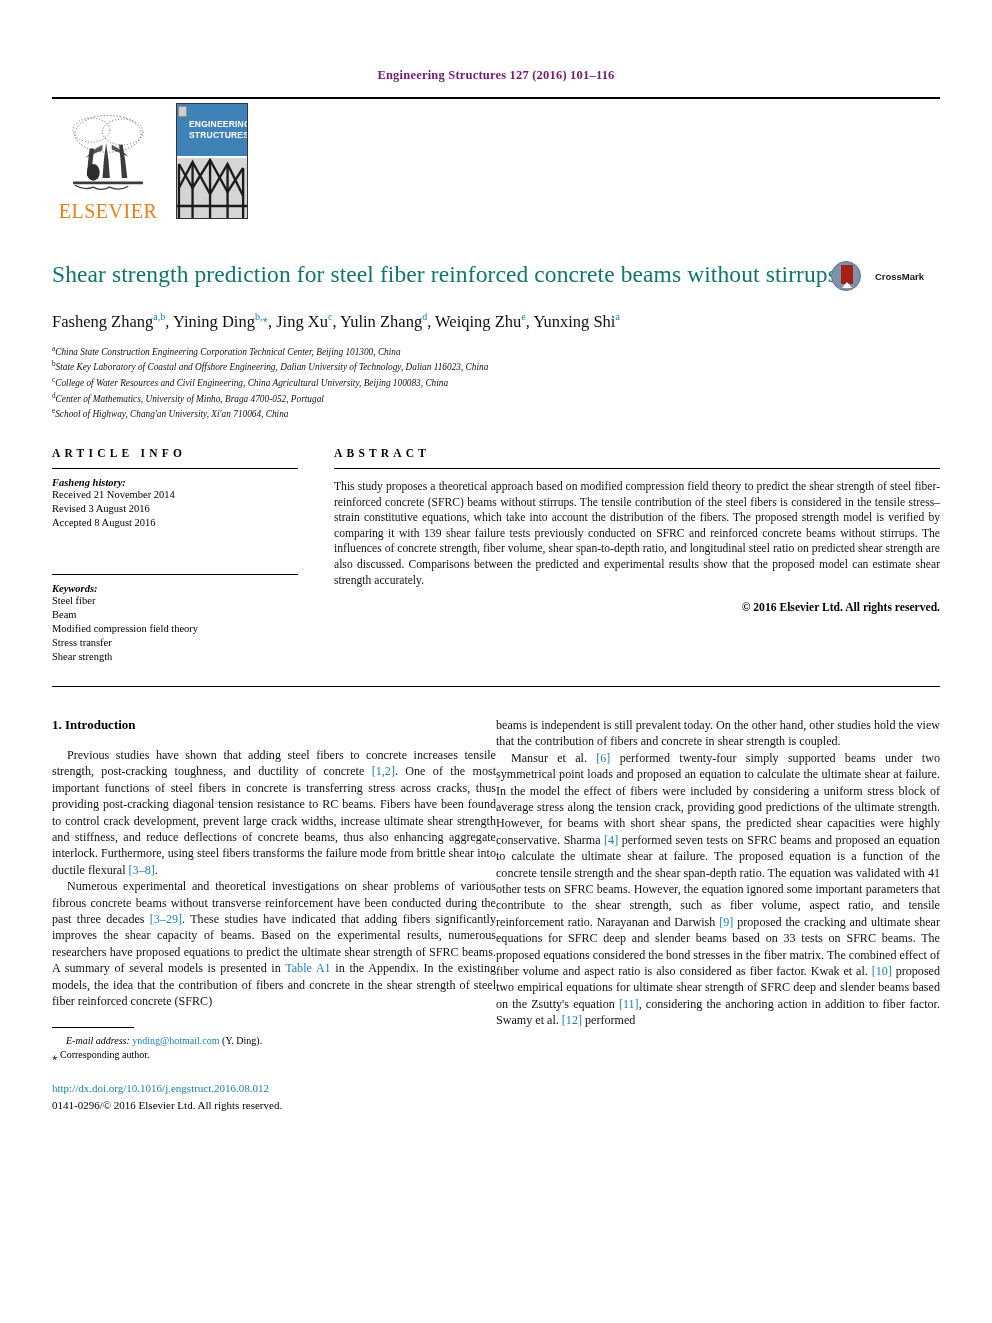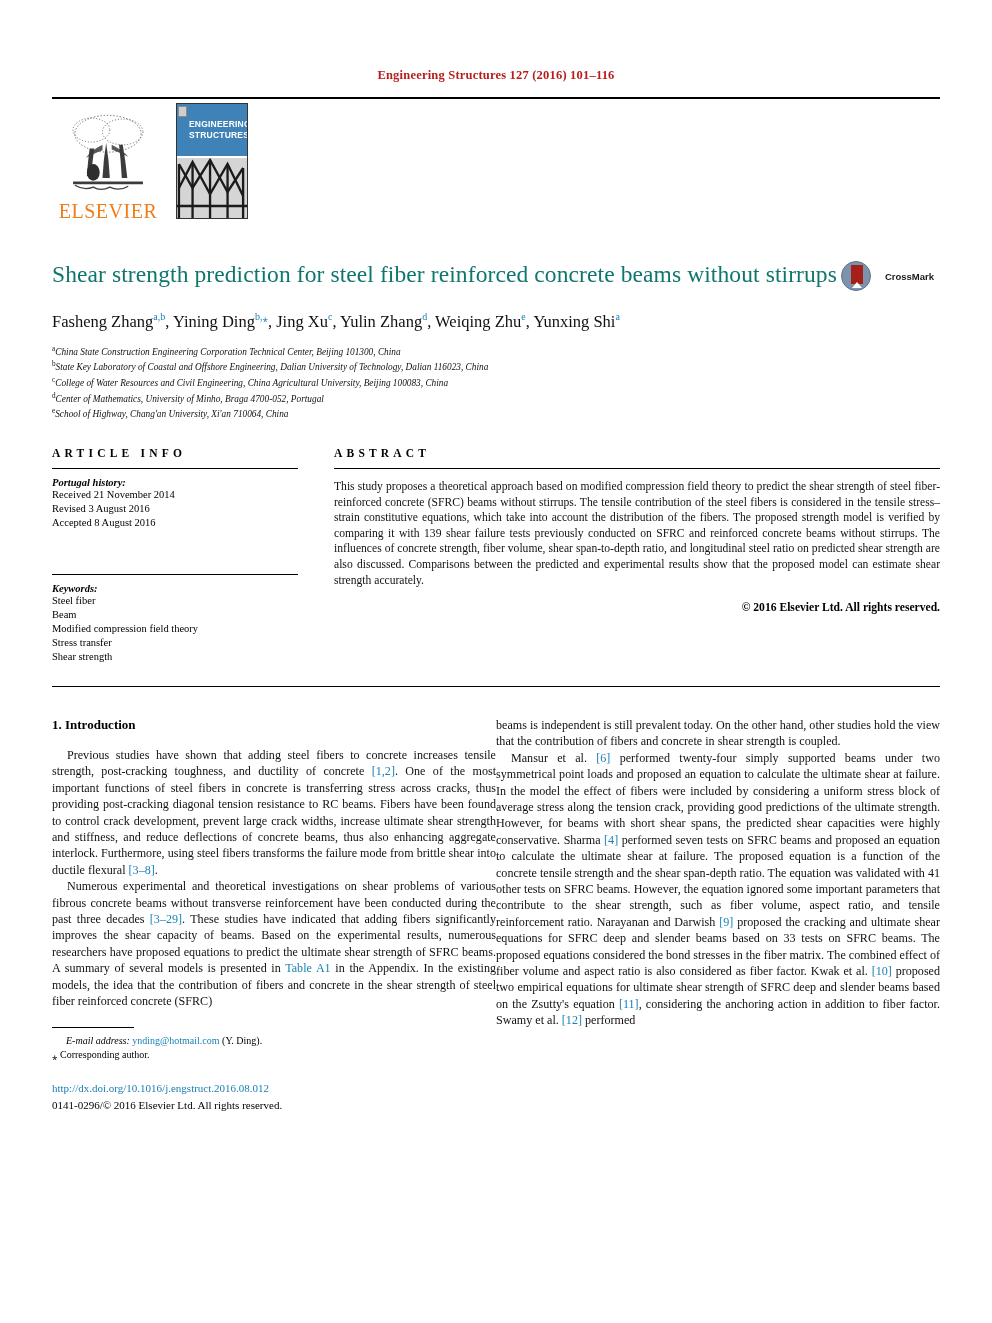--- a/index.html
+++ b/index.html
@@ -12,21 +12,21 @@
     color: #000000;
     position: relative;
     overflow: hidden;
   }
 
   .page { position: relative; width: 992px; height: 1323px; padding: 0 52px; }
 
   
   .running-head {
     text-align: center;
-    color: #b91c1c;
+    color: #701a75;
     font-family: "Liberation Serif", serif;
     font-weight: bold;
     font-size: 12.5px;
     letter-spacing: 0.2px;
     padding-top: 68px;
   }
 
   
   .masthead {
     margin-top: 14px;
@@ -120,21 +120,21 @@
   .article-title {
     font-family: "Liberation Serif", serif;
     font-size: 23.5px;
     line-height: 31px;
     font-weight: normal;
     color: #0f766e;
     margin: 0;
     letter-spacing: 0.1px;
   }
   .crossmark {
-    position: absolute; right: 6px; top: 2px;
+    position: absolute; right: 16px; top: 2px;
     display: flex; align-items: center; gap: 14px;
   }
   .crossmark-badge {
     width: 30px; height: 30px; border-radius: 50%;
     background: radial-gradient(circle at 35% 30%, #8fa5bd, #5b7governing 100%);
     background: #7d93ab;
     position: relative; overflow: hidden;
     border: 1px solid #5d7governing;
     border: 1px solid #5d738c;
   }
@@ -338,21 +338,21 @@
         <div class="affil"><sup>d</sup>Center of Mathematics, University of Minho, Braga 4700-052, Portugal</div>
         <div class="affil"><sup>e</sup>School of Highway, Chang'an University, Xi'an 710064, China</div>
       </div>
   </div>
 
   <div class="info-abstract">
 
     <div class="col-info">
       <div class="sec-head">ARTICLE INFO</div>
       <div class="rule-thick"></div>
-      <div class="hist-title">Portugal history:</div>
+      <div class="hist-title">Fasheng history:</div>
       <div>
         <div class="hist-line">Received 21 November 2014</div>
         <div class="hist-line">Revised 3 August 2016</div>
         <div class="hist-line">Accepted 8 August 2016</div>
       </div>
       <div class="kw-block">
         <div class="rule-thin"></div>
         <div class="kw-title">Keywords:</div>
         <div class="kw-line">Steel fiber</div>
         <div class="kw-line">Beam</div>

